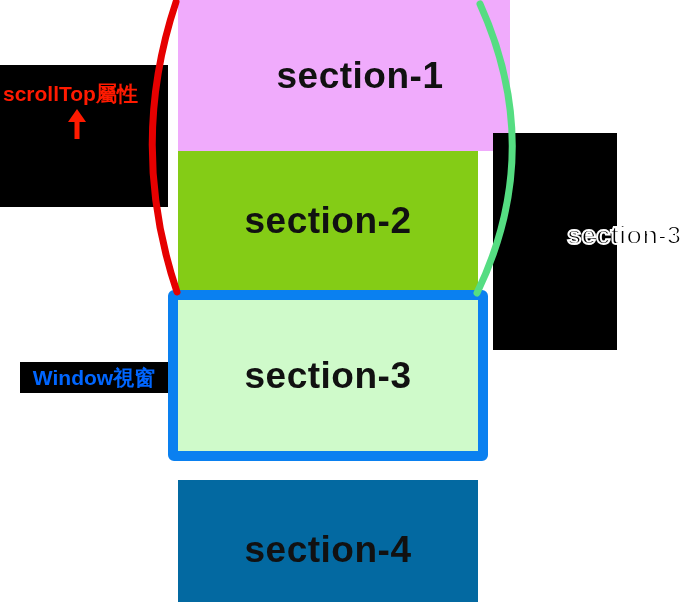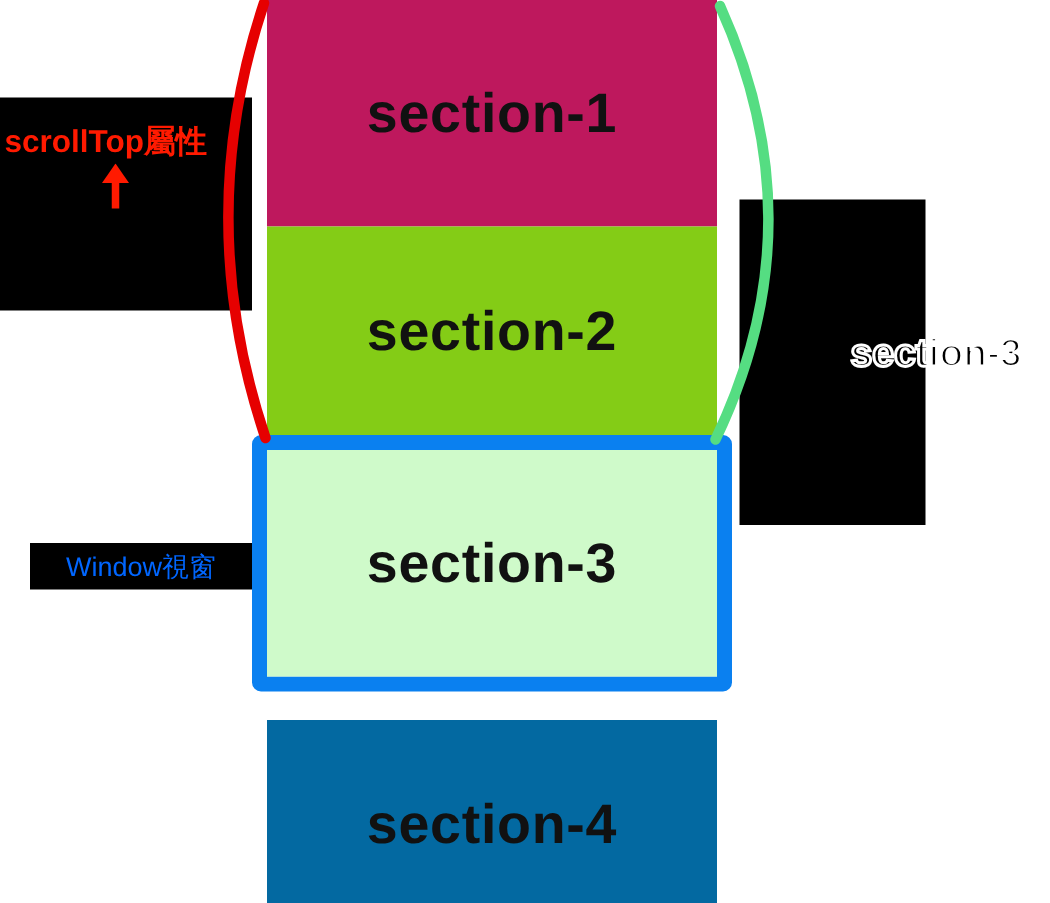--- a/index.html
+++ b/index.html
@@ -33,37 +33,37 @@
   .callout-arrow{position:absolute;left:60px;top:44px;}
   .callout-desc{
     position:absolute;left:2px;top:74px;width:164px;text-align:center;
     font-size:22px;line-height:25px;font-weight:bold;color:#FF1A00;white-space:nowrap;
   }
   
   .window-label-box{
     position:absolute;left:20px;top:362px;width:148px;height:31px;background:#000;
     display:flex;align-items:center;justify-content:center;
   }
-  .window-label-text{font-size:18px;font-weight:normal;color:#0066FF;white-space:nowrap;}
+  .window-label-text{font-size:21px;font-weight:bold;color:#0066FF;white-space:nowrap;}
   
   .offset-box{position:absolute;left:493px;top:133px;width:124px;height:217px;background:#000;}
   .offset-label{
     position:absolute;left:567px;top:220px;z-index:5;
     font-size:26px;font-weight:bold;color:#000;white-space:nowrap;
     -webkit-text-stroke:2px #fff;text-shadow:0 0 1px #fff;
   }
   
   .overlay{position:absolute;left:0;top:0;width:700px;height:602px;z-index:10;pointer-events:none;}
 </style>
 </head>
 <body>
 
 <div class="stage">
 
-  <div class="section s1" style="background-color: #be185d;">
+  <div class="section s1" style="background-color: #f0abfc; padding-left: 32px;">
     <span class="sec-label">section-1</span>
   </div>
 
   <div class="section s2" style="background-color: #84cc16;">
     <span class="sec-label">section-2</span>
   </div>
 
   <div class="window-frame" style="border-color: rgb(10, 128, 240);">
     <div class="section s3" style="left: 0px; background-color: rgb(207, 250, 202);">
       <span class="sec-label">section-3</span>

